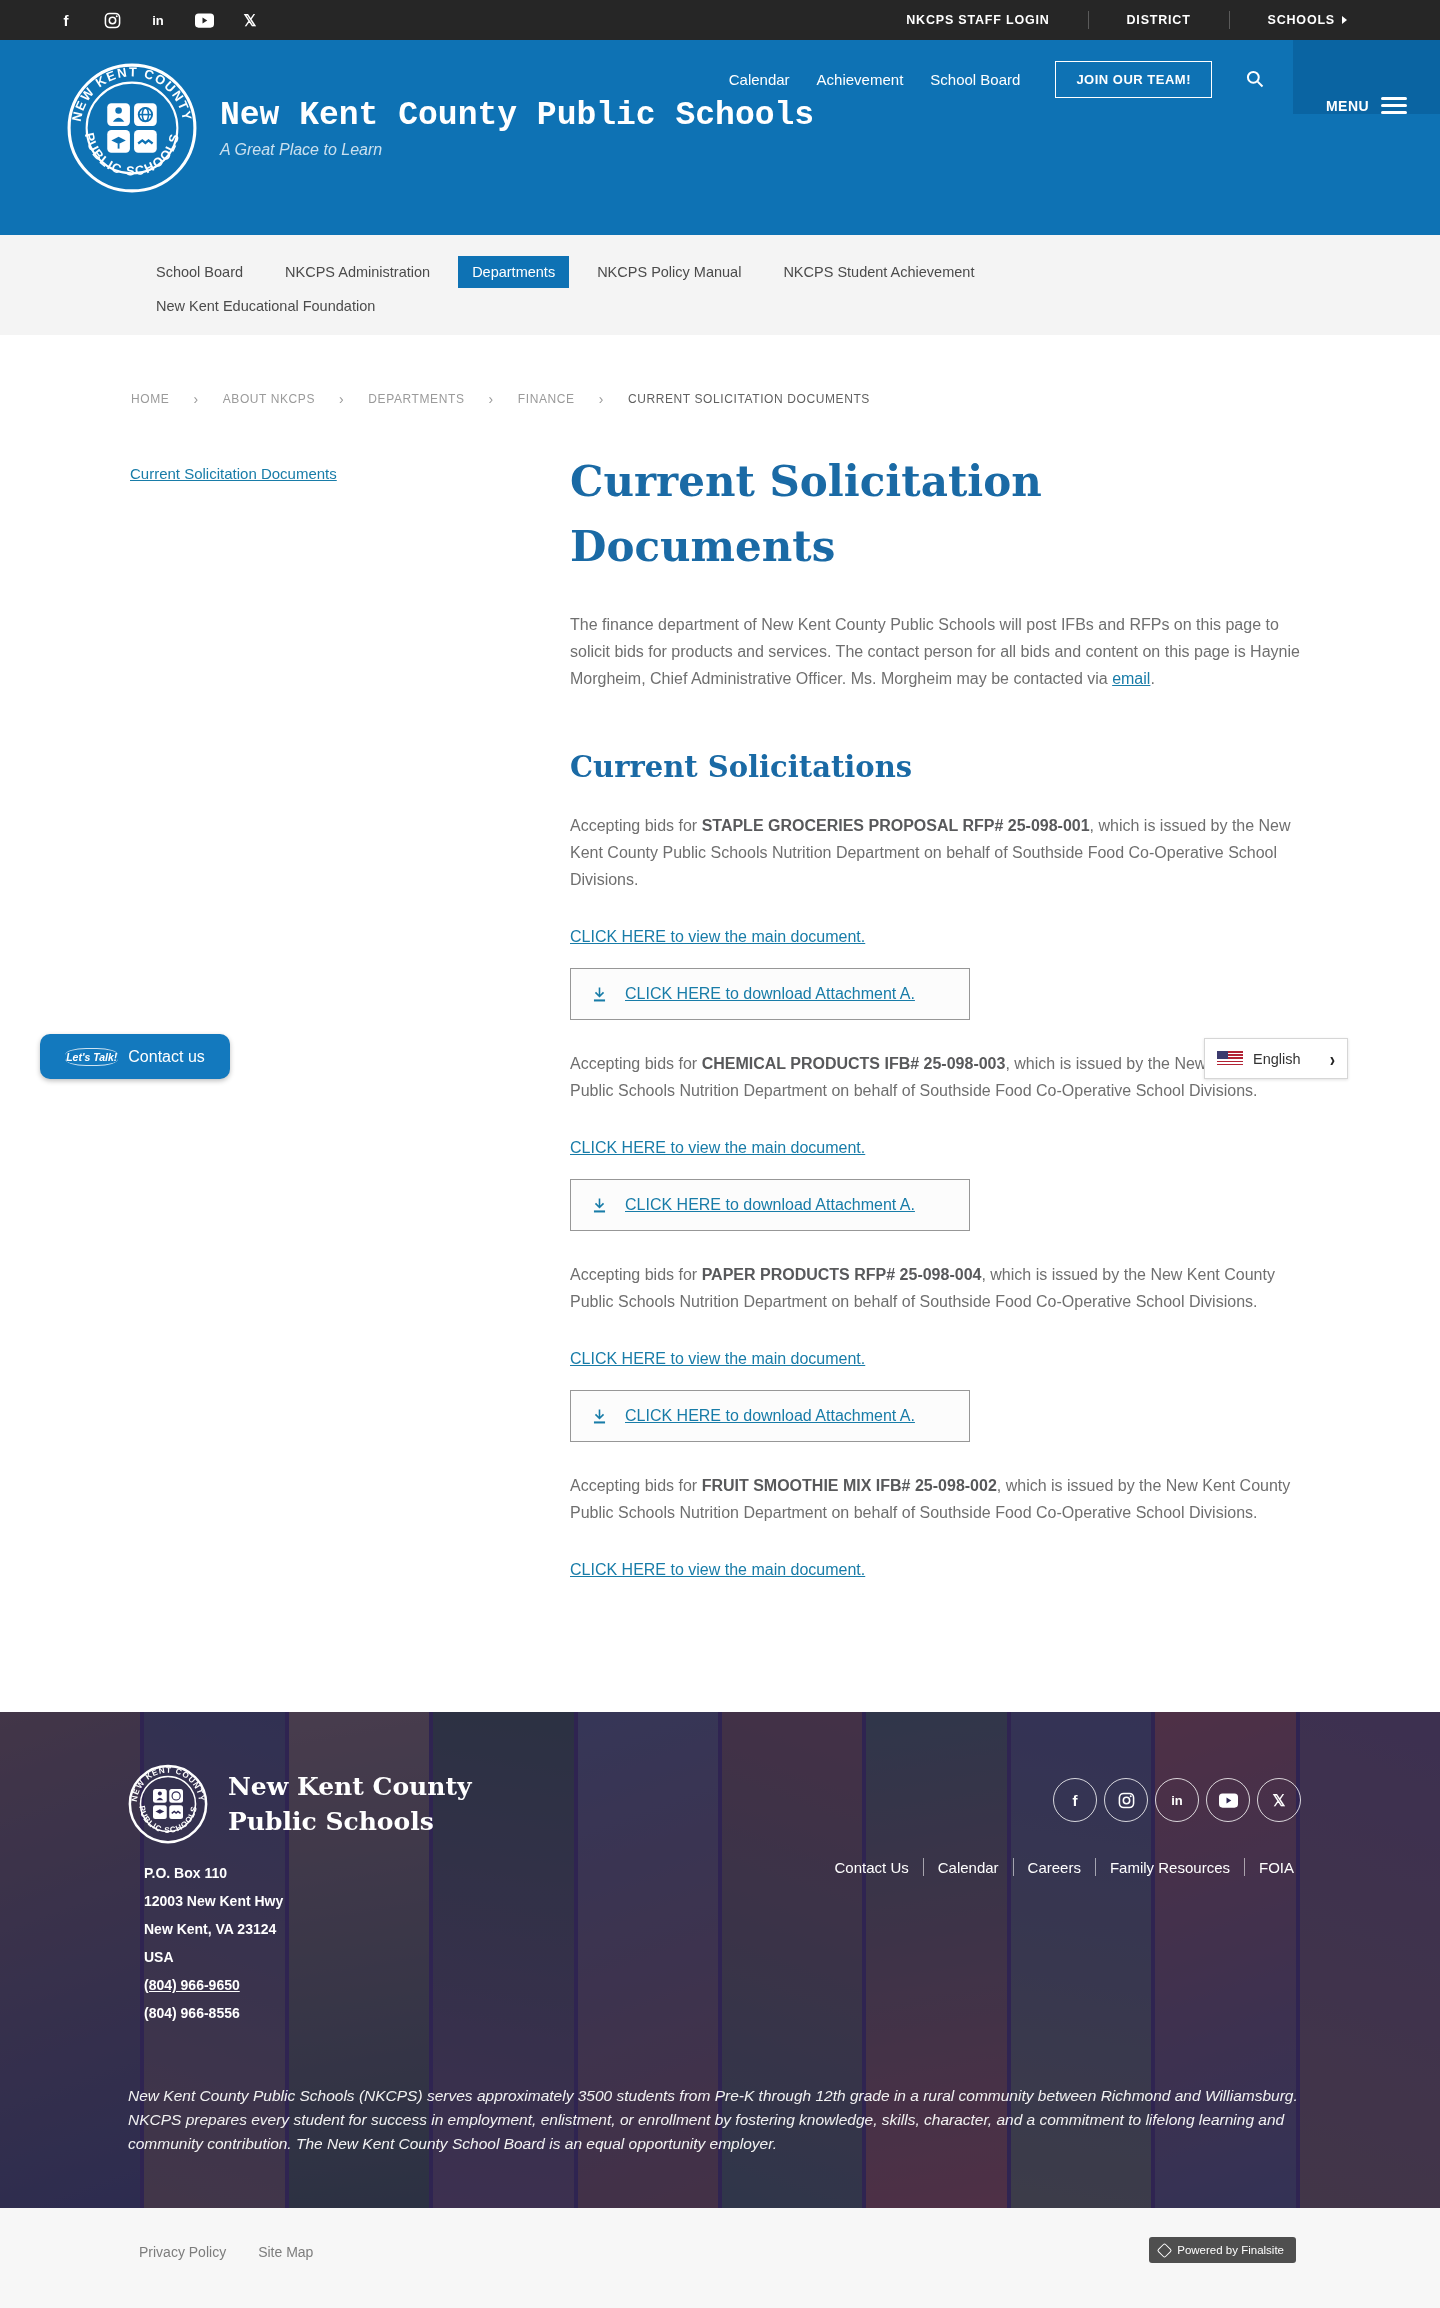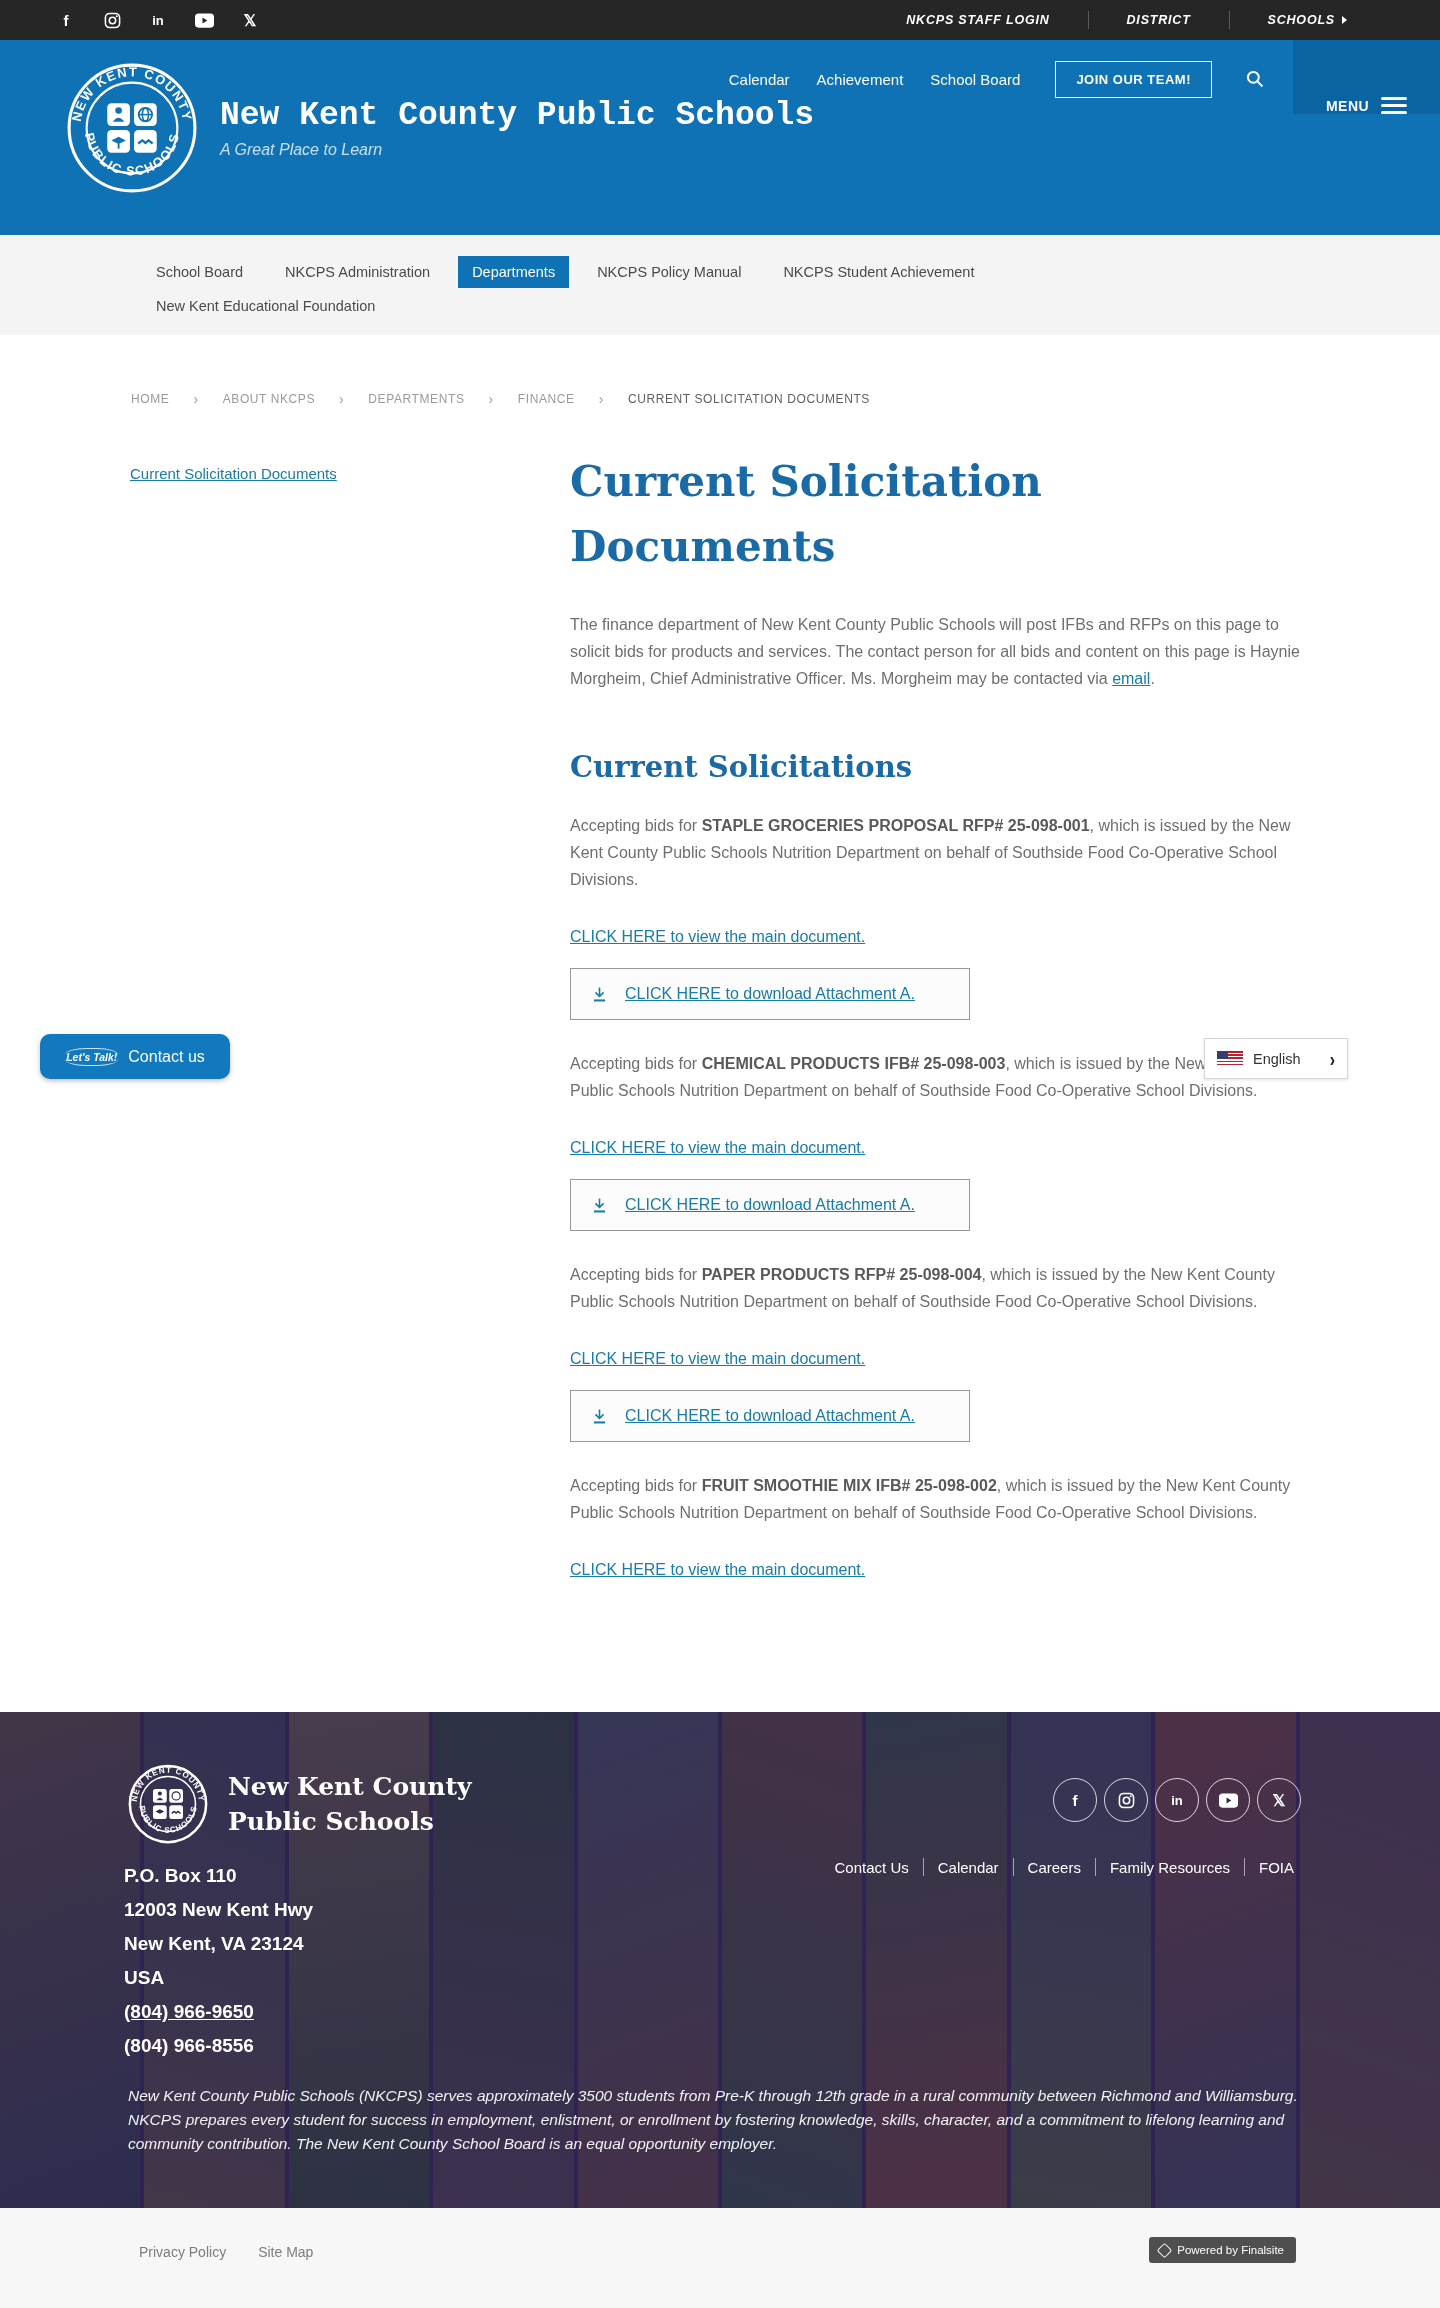--- a/index.html
+++ b/index.html
@@ -10,21 +10,21 @@
   }
   a { text-decoration:none; cursor:pointer; }
 
   
   .topbar { position:absolute; top:0; left:0; width:1440px; height:40px; background:#262626;
             display:flex; align-items:center; justify-content:space-between; padding:0 55px 0 55px; }
   .socials { display:flex; align-items:center; gap:24px; }
   .soc { width:22px; height:22px; display:flex; align-items:center; justify-content:center;
          color:#fff; font-weight:bold; font-size:15px; }
   .topbar-links { display:flex; align-items:center; }
-  .topbar-links a { color:#fff; font-size:12.5px; font-weight:bold; letter-spacing:.8px; padding:0 38px;font-style:italic; }
+  .topbar-links a { color:#fff; font-size:12.5px; font-weight:bold; letter-spacing:.8px; padding:0 38px; }
   .tb-sep { width:1px; height:18px; background:#5a5a5a; }
   .tb-arrow { display:inline-block; width:0; height:0; border-left:5px solid #fff;
               border-top:4px solid transparent; border-bottom:4px solid transparent; margin-left:7px; }
 
   
   .header { position:absolute; top:40px; left:0; width:1440px; height:195px; background:#0e72b4; }
   .brand { position:absolute; left:66px; top:22px; display:flex; align-items:center; gap:22px; }
   .seal { display:block; }
   .brand-title { color:#fff; font-family:Liberation Mono, monospace; font-size:33px; font-weight:bold; }
   .brand-tagline { color:rgba(255,255,255,.78); font-style:italic; font-size:16px; margin-top:7px; }
@@ -107,21 +107,21 @@
   .f-inner { position:absolute; inset:0; }
   .f-brand { position:absolute; left:128px; top:52px; display:flex; align-items:center; gap:20px; }
   .f-brand-name { color:#fff; font-family:"DejaVu Serif", serif; font-weight:bold; font-size:25px; line-height:1.4; }
   .f-social { position:absolute; right:139px; top:66px; display:flex; gap:7px; }
   .f-soc { width:44px; height:44px; border-radius:50%; border:1px solid rgba(255,255,255,.8);
            display:flex; align-items:center; justify-content:center; color:#fff; font-weight:bold;
            font-size:15px; cursor:pointer; }
   .f-links { position:absolute; right:132px; top:146px; display:flex; align-items:center; }
   .f-links a { color:#fff; font-size:15px; padding:0 14px; }
   .f-links .fl-sep { width:1px; height:18px; background:rgba(255,255,255,.55); }
-  .f-address { position:absolute; left:124px; top:153px; color:#fff; font-size:19px; font-weight:bold; }
+  .f-address { position:absolute; left:144px; top:153px; color:#fff; font-size:14px; font-weight:bold; }
   .f-address div { margin-bottom:12px; }
   .f-address a { color:#fff; text-decoration:underline; }
   .f-mission { position:absolute; left:128px; top:372px; width:1190px; color:#f2f2f2; font-style:italic;
                font-size:15.5px; line-height:24px; }
 
   
   .bottombar { position:absolute; top:2208px; left:0; width:1440px; height:100px; background:#f7f7f7; }
   .bb-links { position:absolute; left:139px; top:36px; display:flex; gap:32px; }
   .bb-links a { color:#7d7d7d; font-size:14px; }
   .finalsite { position:absolute; right:144px; top:29px; background:#4f4f4f; color:#fff; font-size:11.5px;

